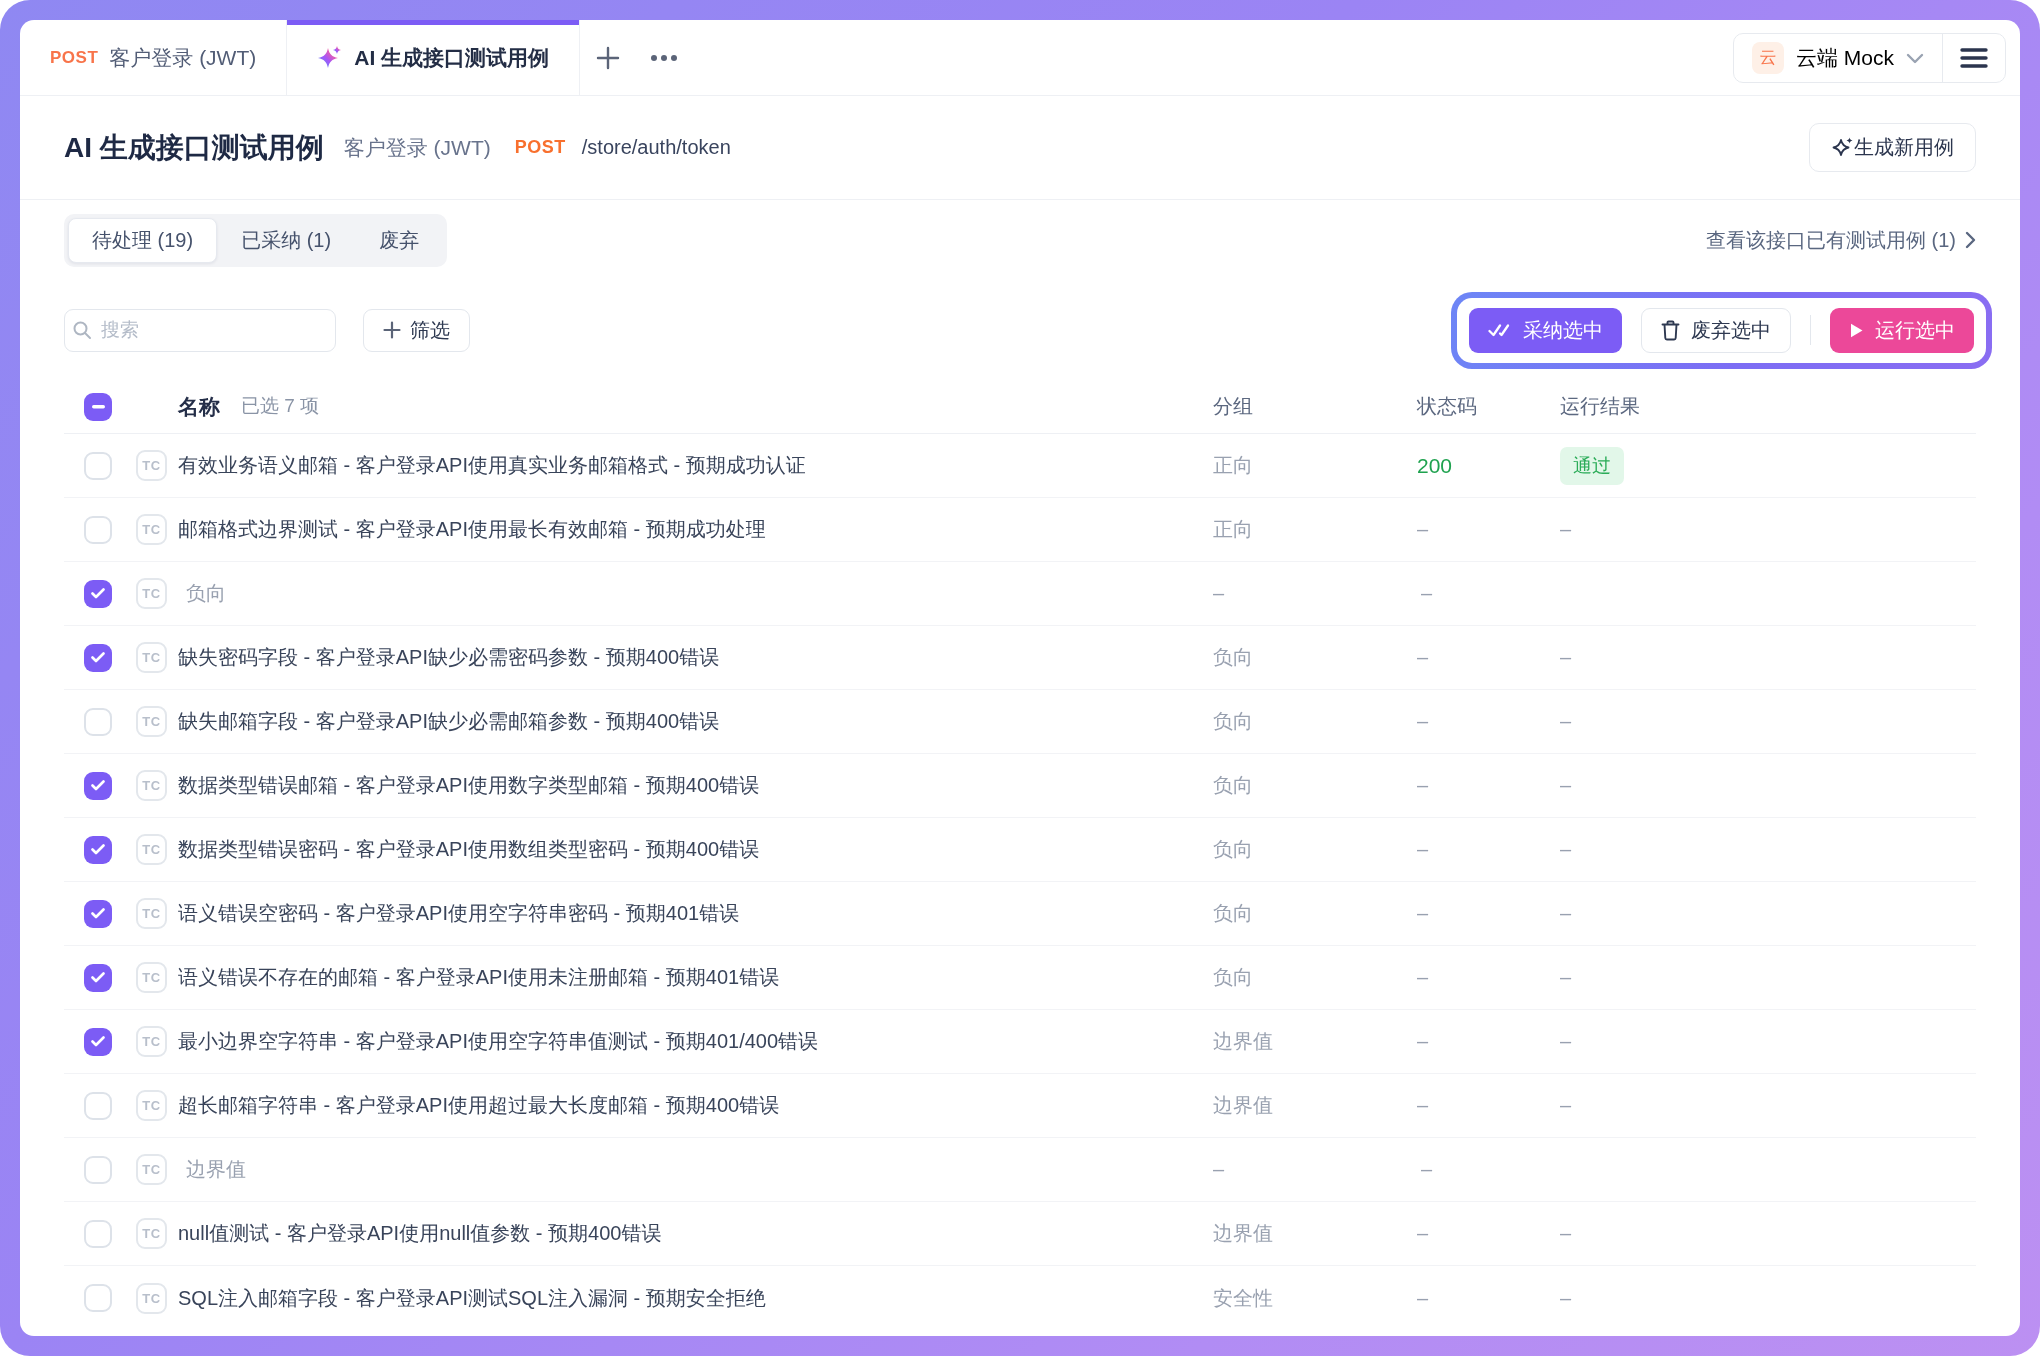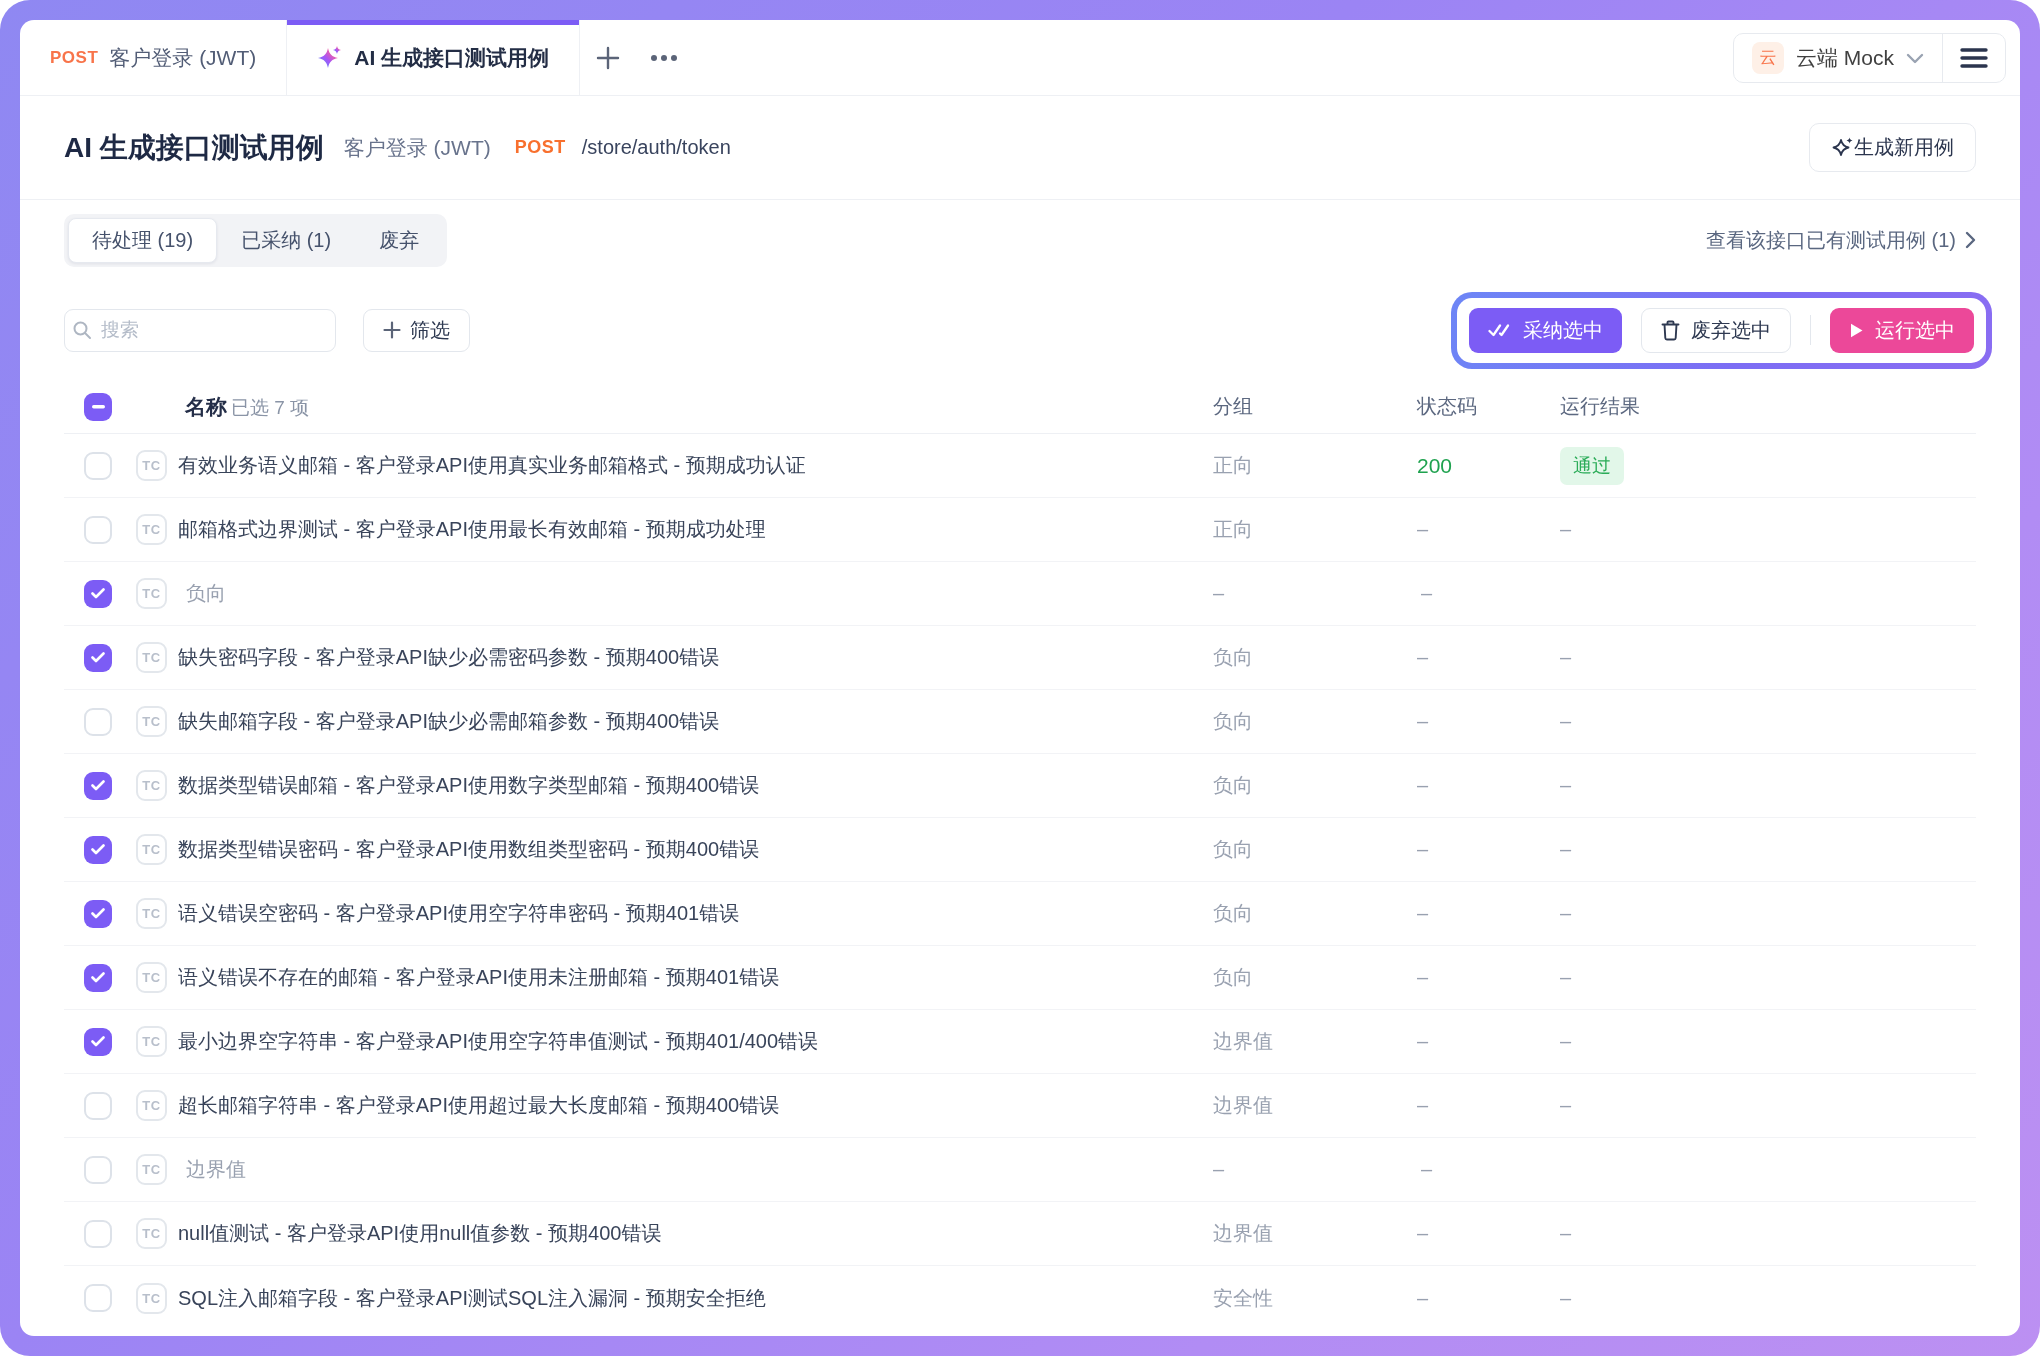--- a/index.html
+++ b/index.html
@@ -16,21 +16,21 @@
   .tab.first { border-right:1px solid #eef0f4; color:#525d76; }
   .tab.active { border-right:1px solid #eef0f4; color:#232d45; font-weight:700; }
   .tab.active::before { content:""; position:absolute; top:0; left:0; right:0; height:5px; background:var(--accent,#8b7bf0); }
   .tab-method { color:#f8744a; font-weight:700; font-size:17px; letter-spacing:.5px; }
   .icon-btn { display:flex; align-items:center; justify-content:center; width:56px; color:#5b6478; }
   .env-group { margin-left:auto; align-self:center; margin-right:14px; height:50px; border:1px solid #e7eaef;
     border-radius:10px; display:flex; align-items:center; background:#fff; }
   .env-main { display:flex; align-items:center; gap:12px; padding:0 18px; }
   .env-cloud { width:32px; height:32px; border-radius:8px; background:#fef0e7; color:#f8744a;
     display:flex; align-items:center; justify-content:center; font-size:17px; }
-  .env-label { font-size:21px; color:#404040; }
+  .env-label { font-size:21px; color:#000000; }
   .env-divider { width:1px; height:49px; background:#e7eaef; }
   .hamburger { padding:0 17px; display:flex; align-items:center; }
 
   
   .pagehead { height:104px; display:flex; align-items:center; padding:0 44px; border-bottom:1px solid #eef0f4; flex:0 0 auto; }
   .pagehead-title { font-size:28px; font-weight:700; color:#1e2944; }
   .pagehead-sub { font-size:21px; color:#68738c; margin-left:20px; }
   .pagehead-method { font-size:18px; font-weight:700; color:#f8702e; margin-left:24px; letter-spacing:.5px; }
   .pagehead-path { font-size:20px; color:#39445e; margin-left:16px; }
   .gen-btn { margin-left:auto; height:49px; border:1px solid #e7eaef; border-radius:10px; background:#fff;
@@ -59,21 +59,21 @@
   .act-accept { background:var(--accent,#7c5cf5); color:#fff; }
   .act-discard { background:#fff; border:1px solid #e3e7ed; color:#2e3951; }
   .act-divider { width:1px; height:30px; background:#e3e7ed; }
   .act-run { background:#ec4899; color:#fff; }
 
   
   .tablehead, .trow { display:grid; grid-template-columns:52px 42px 1027px 204px 139px 428px;
     align-items:center; padding-left:20px; }
   .table-wrap { padding:0 44px; flex:1 1 auto; }
   .tablehead { height:54px; border-bottom:1px solid #eef0f4; }
-  .th-name-cell { display:flex; align-items:flex-end; gap:4px;margin-left:7px; }
+  .th-name-cell { display:flex; align-items:flex-start; gap:21px; }
   .th-name { font-size:21px; font-weight:700; color:#242e48; }
   .th-selected { font-size:19px; color:#8a94a6; }
   .th-col { font-size:20px; color:#5c6880; padding-left:8px; }
   .th-col.result { padding-left:12px; }
 
   .trow { height:64px; border-bottom:1px solid #f2f3f6; }
   .trow:last-child { border-bottom:none; }
   .cname { font-size:20px; color:#39445a; white-space:nowrap; overflow:hidden; text-overflow:ellipsis; padding-right:20px; }
   .cgroup { font-size:20px; color:#99a1b0; padding-left:8px; }
   .cstatus { font-size:20px; color:#99a1b0; padding-left:8px; }

